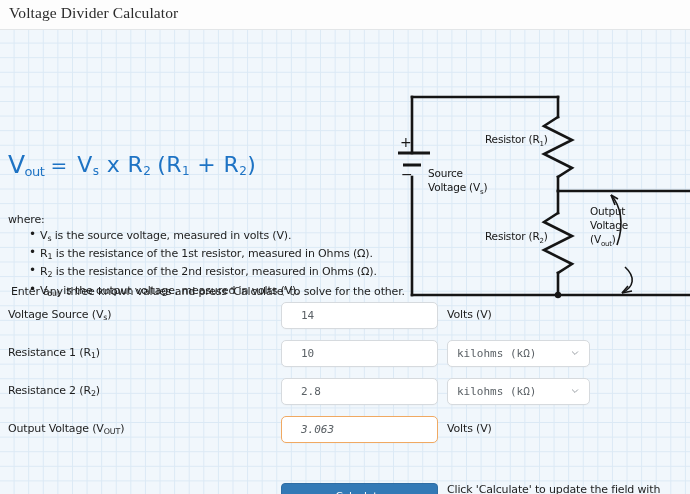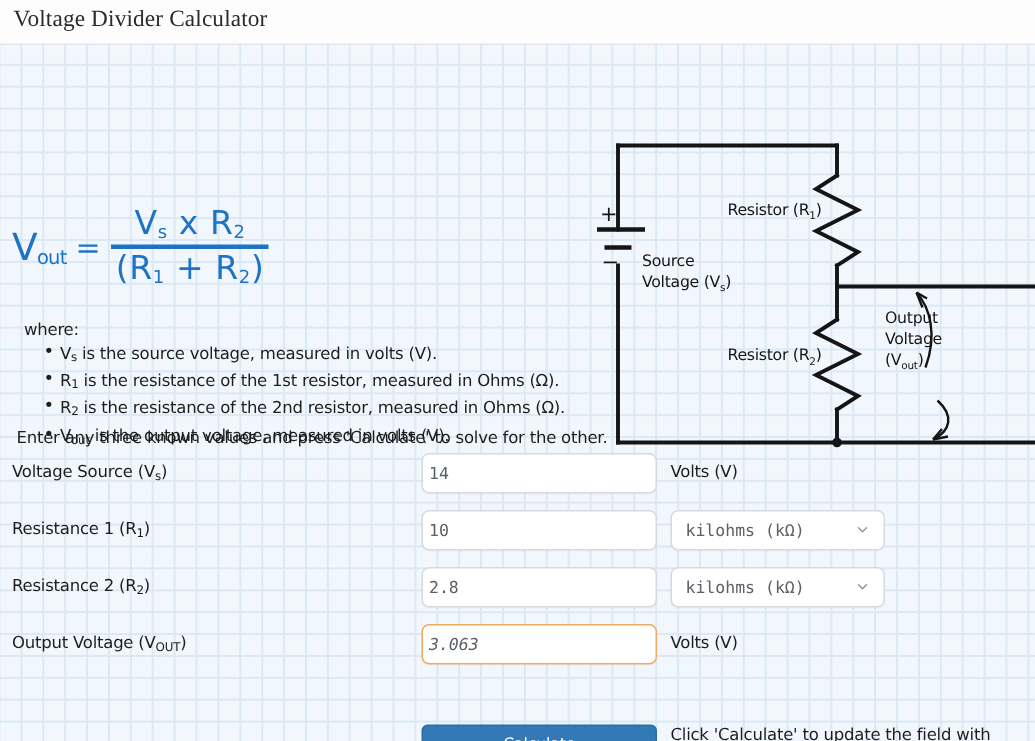--- a/index.html
+++ b/index.html
@@ -84,41 +84,41 @@
     line-height: 1;
     letter-spacing: -.5px;
   }
   .formula .lhs sub { font-size: 13px; }
   .formula .eq {
     font-size: 20px;
     margin: 0 7px 0 6px;
   }
   .frac {
     display: inline-flex;
-    flex-direction: column;
+    flex-direction: row;
     align-items: center;
     line-height: 1;
   }
   .frac .num, .frac .den {
     font-size: 22px;
     letter-spacing: .4px;
     padding: 0 3px;
     white-space: nowrap;
   }
   .frac .num sub, .frac .den sub { font-size: 12px; }
   .frac .bar {
     width: 100%;
     height: 2.5px;
     background: #1e73c4;
     margin: 2px 0 3px 0;
   }
 
   .where {
     position: absolute;
-    left: 8px; top: 182px; margin-left: 8px;
+    left: 8px; top: 182px;
   }
 
   .bullets {
     position: absolute;
     left: 29px; top: 198px;
     width: 360px;
     list-style: none;
   }
   .bullets li {
     position: relative;
@@ -152,21 +152,21 @@
     position: absolute;
     left: 281px;
     width: 157px;
     height: 27px;
     background: #ffffff;
     border: 1px solid #d6dade;
     border-radius: 5px;
     font-family: "DejaVu Sans Mono", monospace;
     font-size: 11px;
     color: #5b6166;
-    padding: 0 4px;
+    padding: 0 19px;
     line-height: 25px;
     box-shadow: 0 1px 1px rgba(0,0,0,.02);
   }
   .field.result {
     border: 1.6px solid #f0a962;
     background: #ffffff;
     font-style: italic;
   }
 
   .unit-static {

